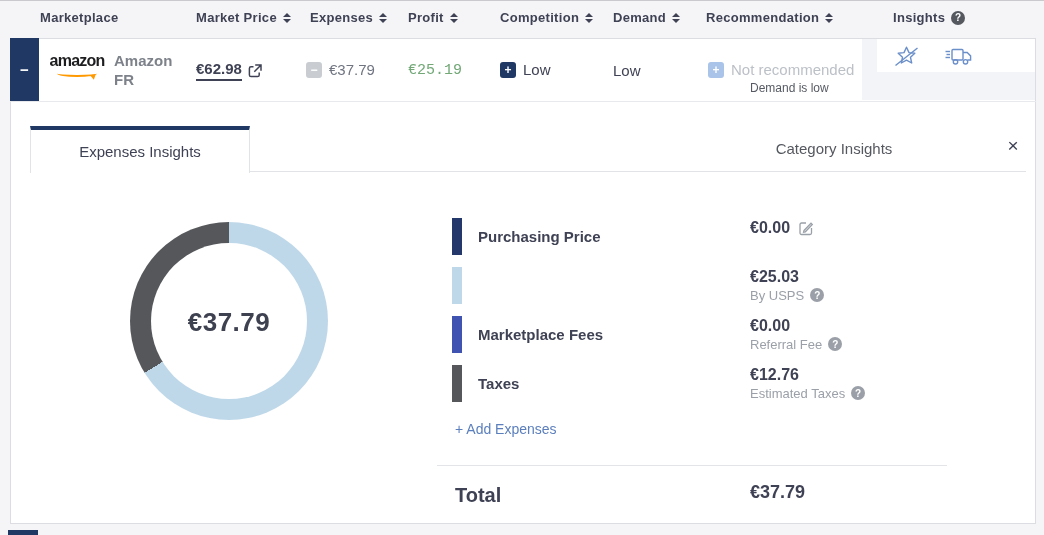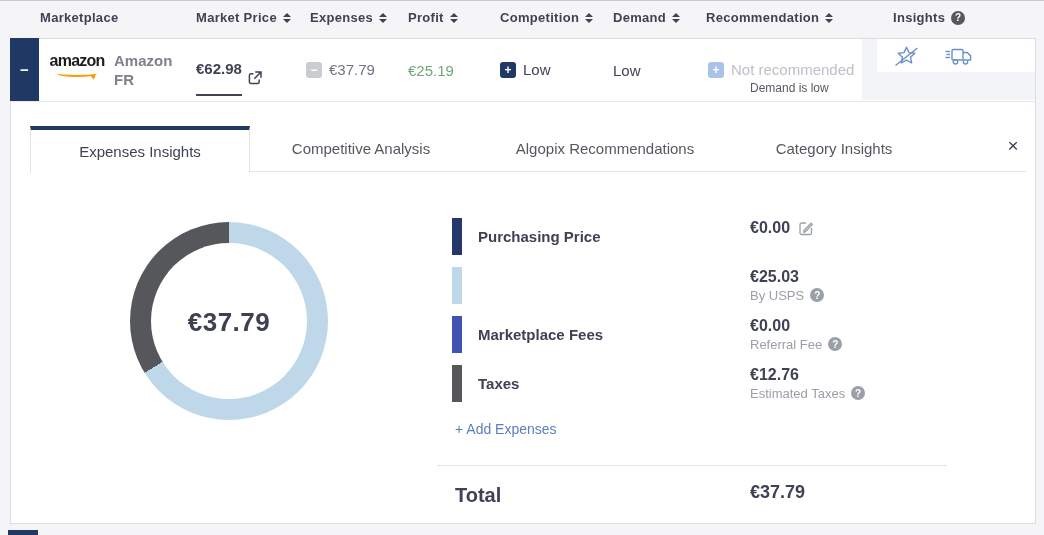--- a/index.html
+++ b/index.html
@@ -31,28 +31,28 @@
   .alogo { position:absolute; left:46px; top:52px; width:62px; text-align:center; }
   .alogo .word { font-size:16px; font-weight:bold; color:#1d1d1f; letter-spacing:-.8px; line-height:1; }
   .alogo .swoosh { position:relative; margin:1px auto 0; width:40px; height:7px;
                    border-bottom:2px solid #f90; border-radius:50%; }
   .alogo .swoosh::after { content:""; position:absolute; right:-2px; bottom:-3px;
                    border:3px solid transparent; border-left:5px solid #f90; transform:rotate(-40deg); }
   .mname { position:absolute; left:114px; top:51px; font-size:15px; font-weight:bold;
            color:#7d8189; line-height:1.25; }
   .cell { position:absolute; font-size:15px; white-space:nowrap; }
   .price-cell { top:59px; left:196px; display:flex; align-items:center; gap:6px; }
-  .price-cell b { color:#3f4254; border-bottom:2px solid #3f4254; padding-bottom:17px; font-size:15px; }
+  .price-cell b { color:#3f4254; border-bottom:2px solid #3f4254; padding-bottom:2px; font-size:15px; }
   .badge { display:inline-flex; width:16px; height:16px; border-radius:3px; color:#fff;
            align-items:center; justify-content:center; font-size:12px; font-weight:bold; flex:0 0 auto; }
   .badge.grey { background:#c9cdd2; }
   .badge.navy { background:#1f3864; }
   .badge.lite { background:#a9c3e9; }
   .exp-cell  { top:60px; left:306px; display:flex; align-items:center; gap:7px; color:#6f7480; }
-  .profit-cell { top:61px; left:408px; color:#71a876; }
+  .profit-cell { top:61px; left:408px; color:#71a876;font-family:Liberation Mono, monospace; }
   .comp-cell { top:60px; left:500px; display:flex; align-items:center; gap:7px; color:#3f4254; }
   .dem-cell  { top:61px; left:613px; color:#3f4254; }
   .rec-cell  { top:60px; left:708px; display:flex; align-items:center; gap:7px; color:#bcc0c7; }
   .rec-note  { position:absolute; top:80px; left:750px; font-size:12px; color:#565a63; }
   .insights-bg { position:absolute; left:862px; top:38px; width:173px; height:61px; background:#f3f4f8; }
   .insights-white { position:absolute; left:877px; top:38px; width:158px; height:33px; background:#fff; }
   .ins-icon { position:absolute; top:43px; cursor:pointer; }
   
   .tab-underline { position:absolute; left:250px; top:170px; width:776px; height:1px; background:#e2e3e7; }
   .tab-active { position:absolute; left:30px; top:125px; width:220px; height:47px; background:#fff;
@@ -203,22 +203,20 @@
       <circle cx="11.5" cy="17.8" r="2.2"></circle>
       <circle cx="21.5" cy="17.8" r="2.2"></circle>
       <line x1="1.5" y1="7.5" x2="6" y2="7.5"></line>
       <line x1="2.5" y1="10.5" x2="6" y2="10.5"></line>
       <line x1="1.5" y1="13.5" x2="6" y2="13.5"></line>
     </svg>
   </div>
 
   <div class="tab-underline"></div>
   <div class="tab-active">Expenses Insights</div>
-  <div class="tab" style="left:361px">Competitive Analysis</div>
-  <div class="tab" style="left:605px">Algopix Recommendations</div>
   <div class="tab" style="left:834px">Category Insights</div>
   <div class="close-x">×</div>
 
   <div class="donut" style="background: conic-gradient(rgb(190, 216, 233) 0deg, rgb(190, 216, 233) 238.444deg, rgb(85, 87, 90) 238.444deg, rgb(85, 87, 90) 360deg);"></div>
   <div class="donut-label">€37.79</div>
 
   <div class="leg-row" style="top:217px">
     <span class="leg-bar" style="background: rgb(36, 56, 107);"></span>
     <span class="leg-label">Purchasing Price</span>
     <span class="leg-val">

